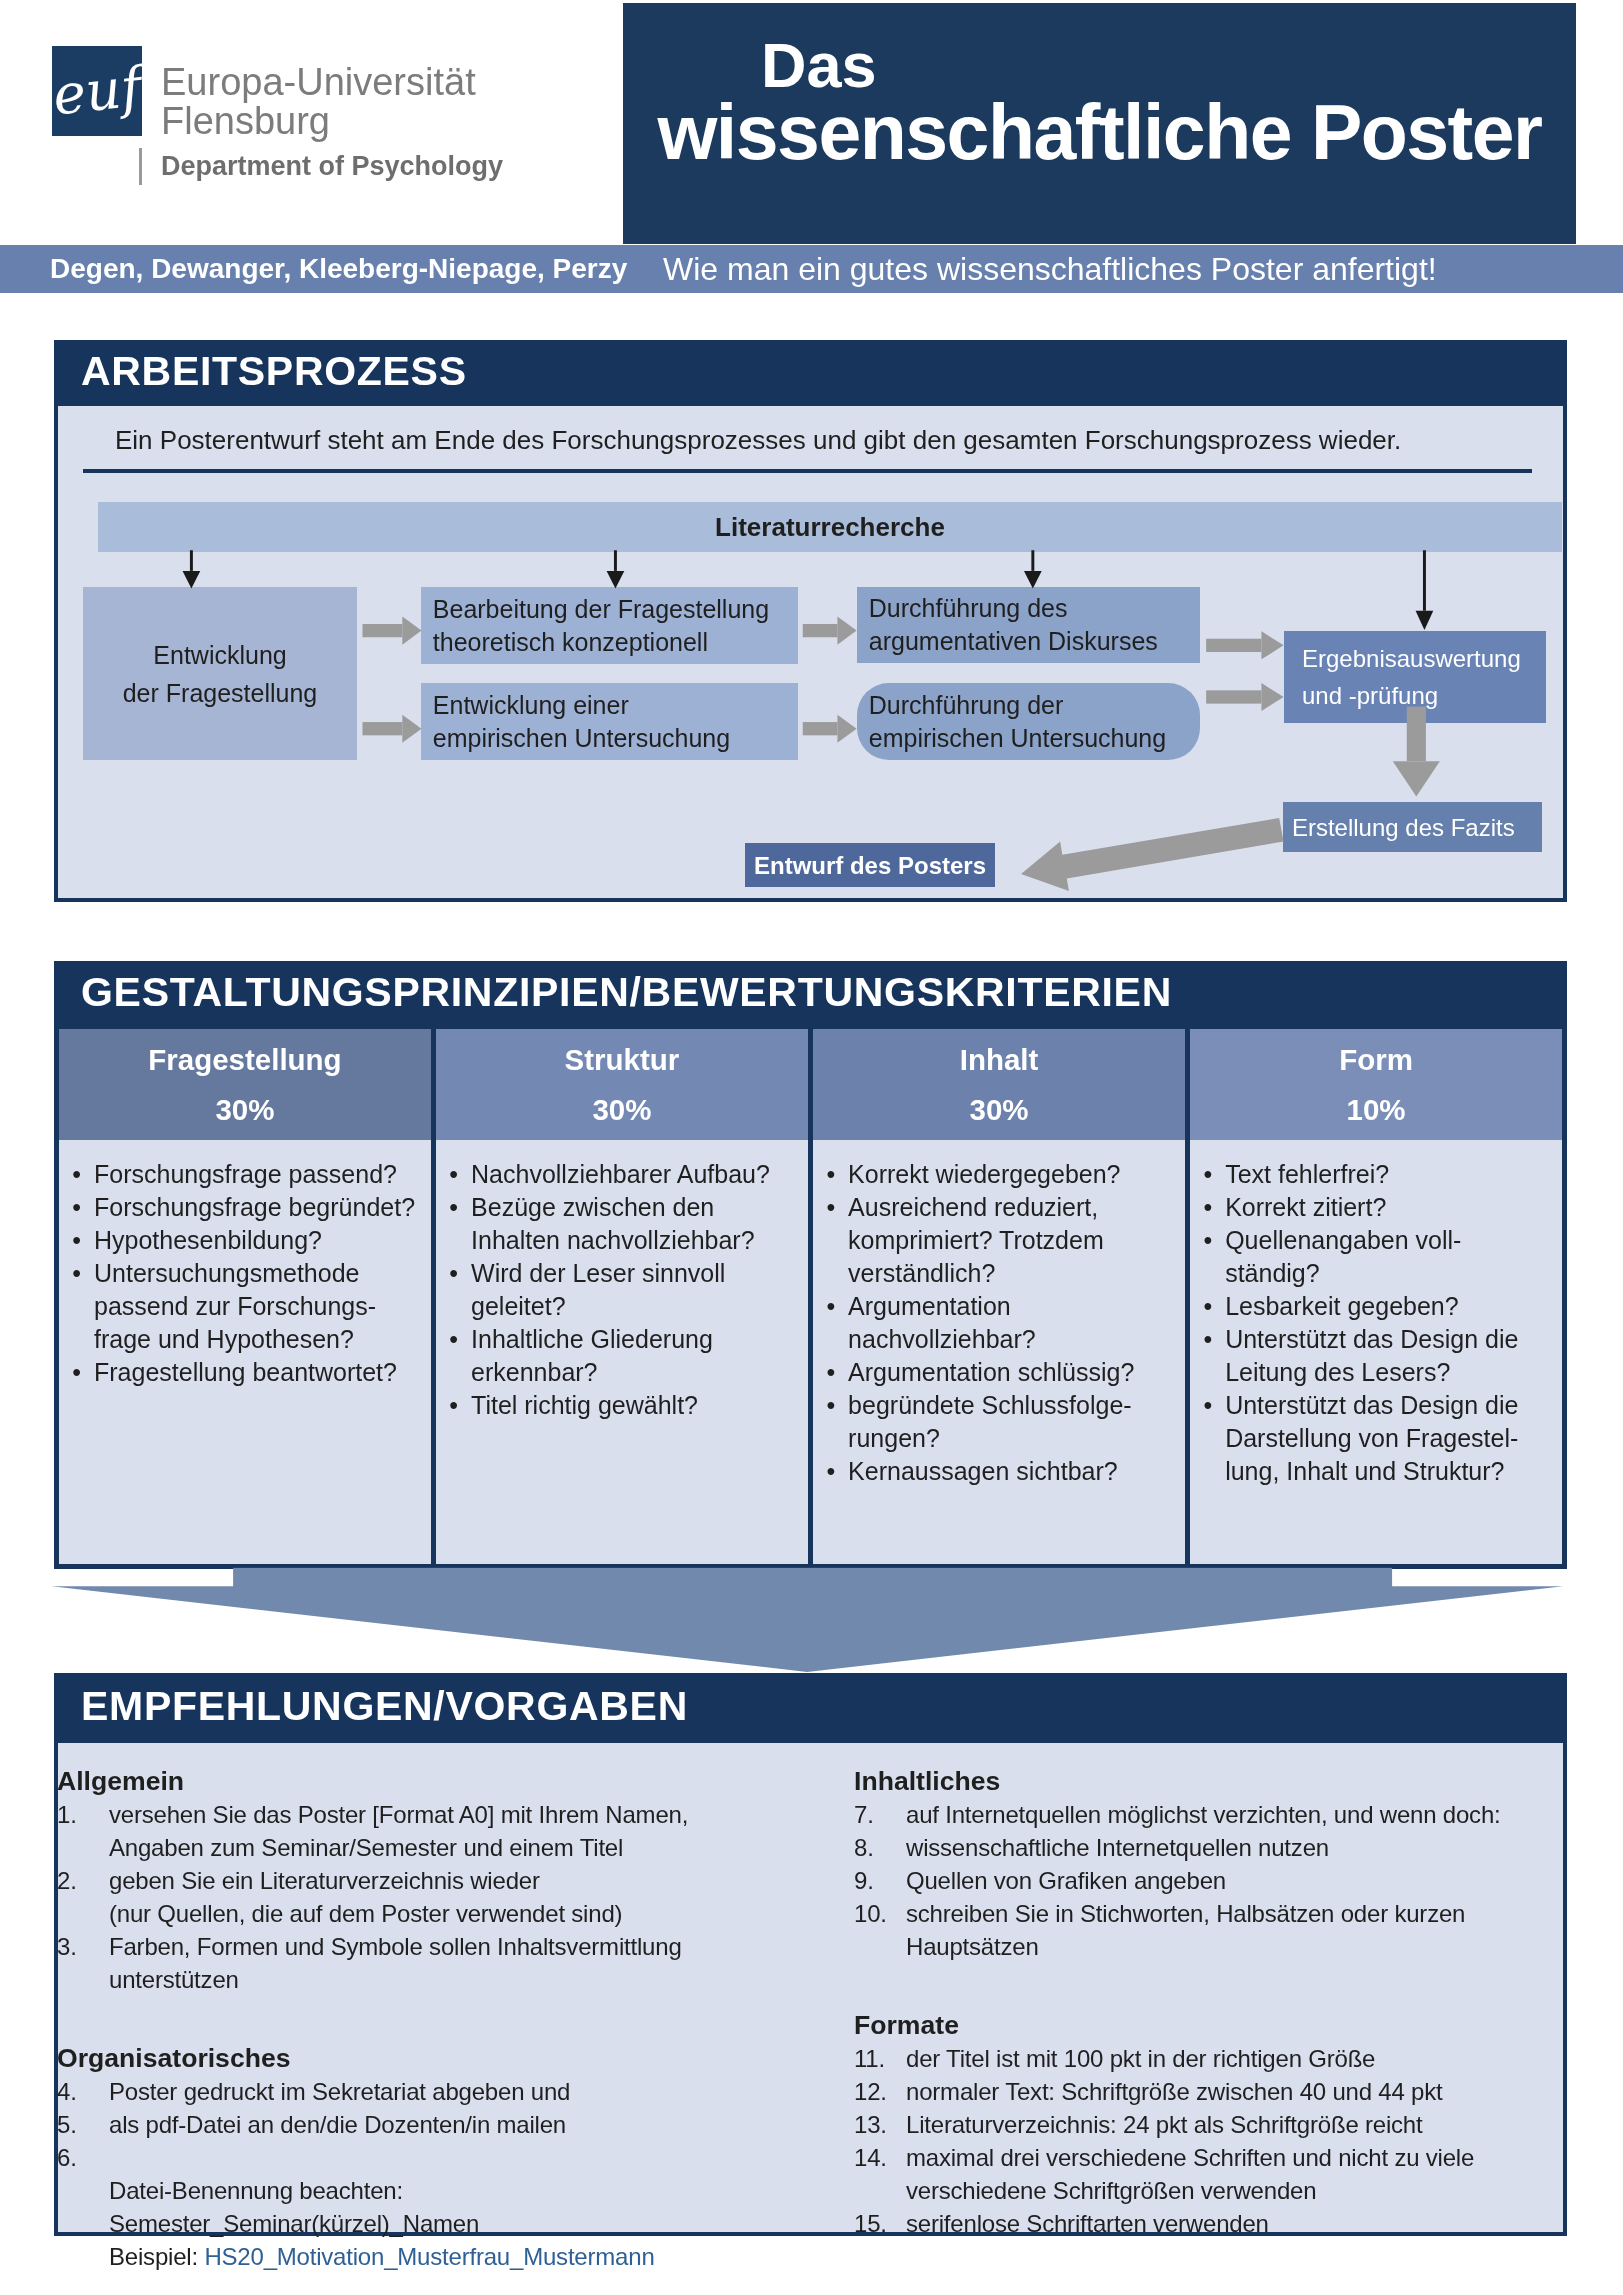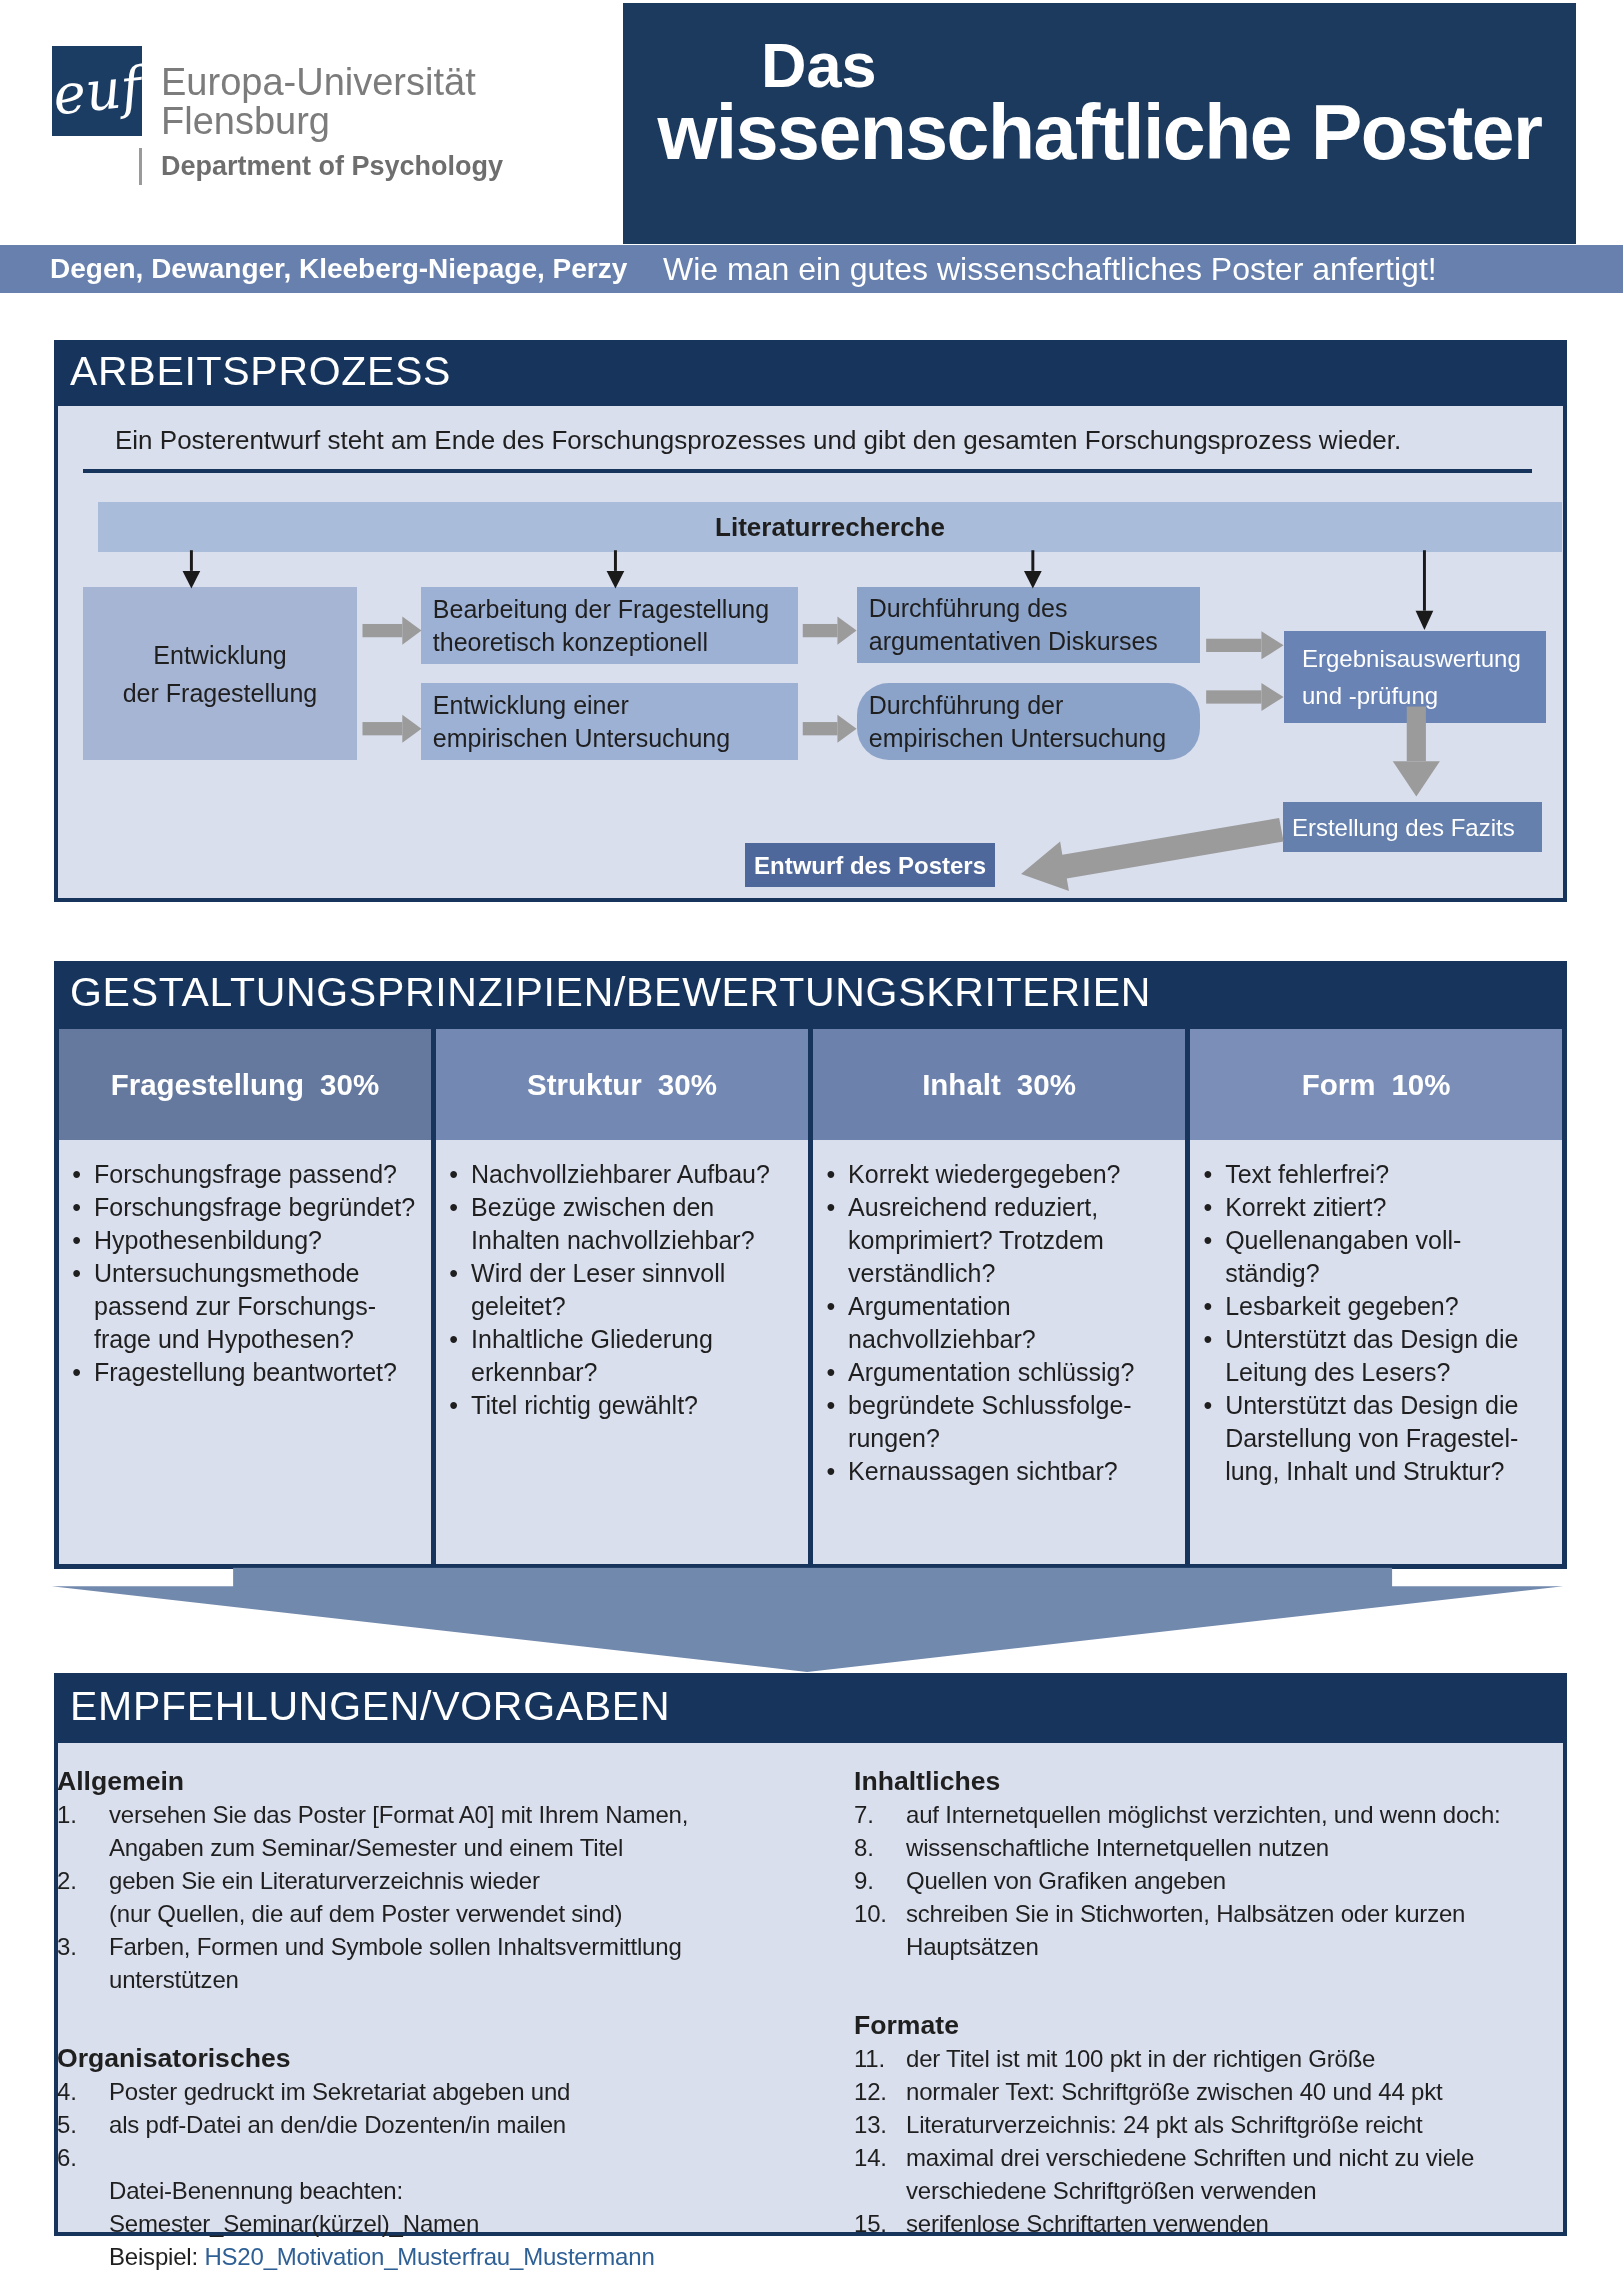--- a/index.html
+++ b/index.html
@@ -7,34 +7,34 @@
     --box-light:#a9bcd9; --box-a:#a6b5d3; --box-mid:#9db1d5; --box-mid2:#8ba2c9;
     --box-dark:#6883b4; --box-dark2:#6680ad; --box-darkest:#4f689b;
     --big-arrow:#7289ae; --arrow-gray:#9b9b9b; --arrow-black:#1a1a1a;
     --link-blue:#2e5f95; --col1:#65799f; --col2:#7389b4; --col3:#6c81ab; --col4:#7a8eb8;
     --logo-navy:#1c3d63; --gray-text:#7c7c7c; --text:#1f1f1f;
   }
   html,body{margin:0;padding:0;background:#ffffff;}
   body{font-family:"Liberation Sans",sans-serif;color:var(--text);}
   .page{position:relative;width:1623px;height:2295px;background:#fff;overflow:hidden;}
   .abs{position:absolute;}
-  .navy-head{background:var(--navy);color:#fff;font-weight:normal;font-size:41px;letter-spacing:0.7px;
-    display:flex;align-items:center;padding-left:16px;box-sizing:border-box;}
+  .navy-head{background:var(--navy);color:#fff;font-weight:bold;font-size:41px;letter-spacing:0.7px;
+    display:flex;align-items:center;padding-left:27px;box-sizing:border-box;}
   .panel{background:var(--panel-bg);border:4.4px solid var(--navy);box-sizing:border-box;}
   .pre{white-space:pre-line;}
   .fbox{display:flex;align-items:center;font-size:25px;line-height:33px;white-space:pre-line;
     box-sizing:border-box;padding-left:11.8px;}
   .fbox.center{justify-content:center;text-align:center;padding-left:0;}
   .fbox.white{color:#fff;}
   svg.overlay{position:absolute;pointer-events:none;}
   
   .gtable{position:absolute;left:54px;top:1024px;width:1513px;height:545px;box-sizing:border-box;
     border:5.2px solid var(--navy);background:var(--navy);display:grid;
     grid-template-columns:repeat(4,1fr);grid-template-rows:111px 1fr;gap:0 5.2px;}
-  .th{color:#fff;font-weight:bold;font-size:29.5px;display:flex;flex-direction:row;
+  .th{color:#fff;font-weight:bold;font-size:29.5px;display:flex;flex-direction:column;
     align-items:center;justify-content:center;gap:16px;}
   .td{background:var(--panel-bg);}
   .td ul{margin:0;padding:17.7px 7.4px 0 0;list-style:none;font-size:25px;line-height:33px;}
   .td li{position:relative;padding-left:35px;white-space:pre-line;margin:0;}
   .td li::before{content:"\2022";position:absolute;left:13.3px;top:0;}
   
   .ecol{position:absolute;font-size:24px;line-height:33px;letter-spacing:-0.2px;}
   .etitle{font-weight:bold;font-size:26.6px;letter-spacing:0;}
   .egroup2{margin-top:46px;}
   .eitem{display:flex;}

